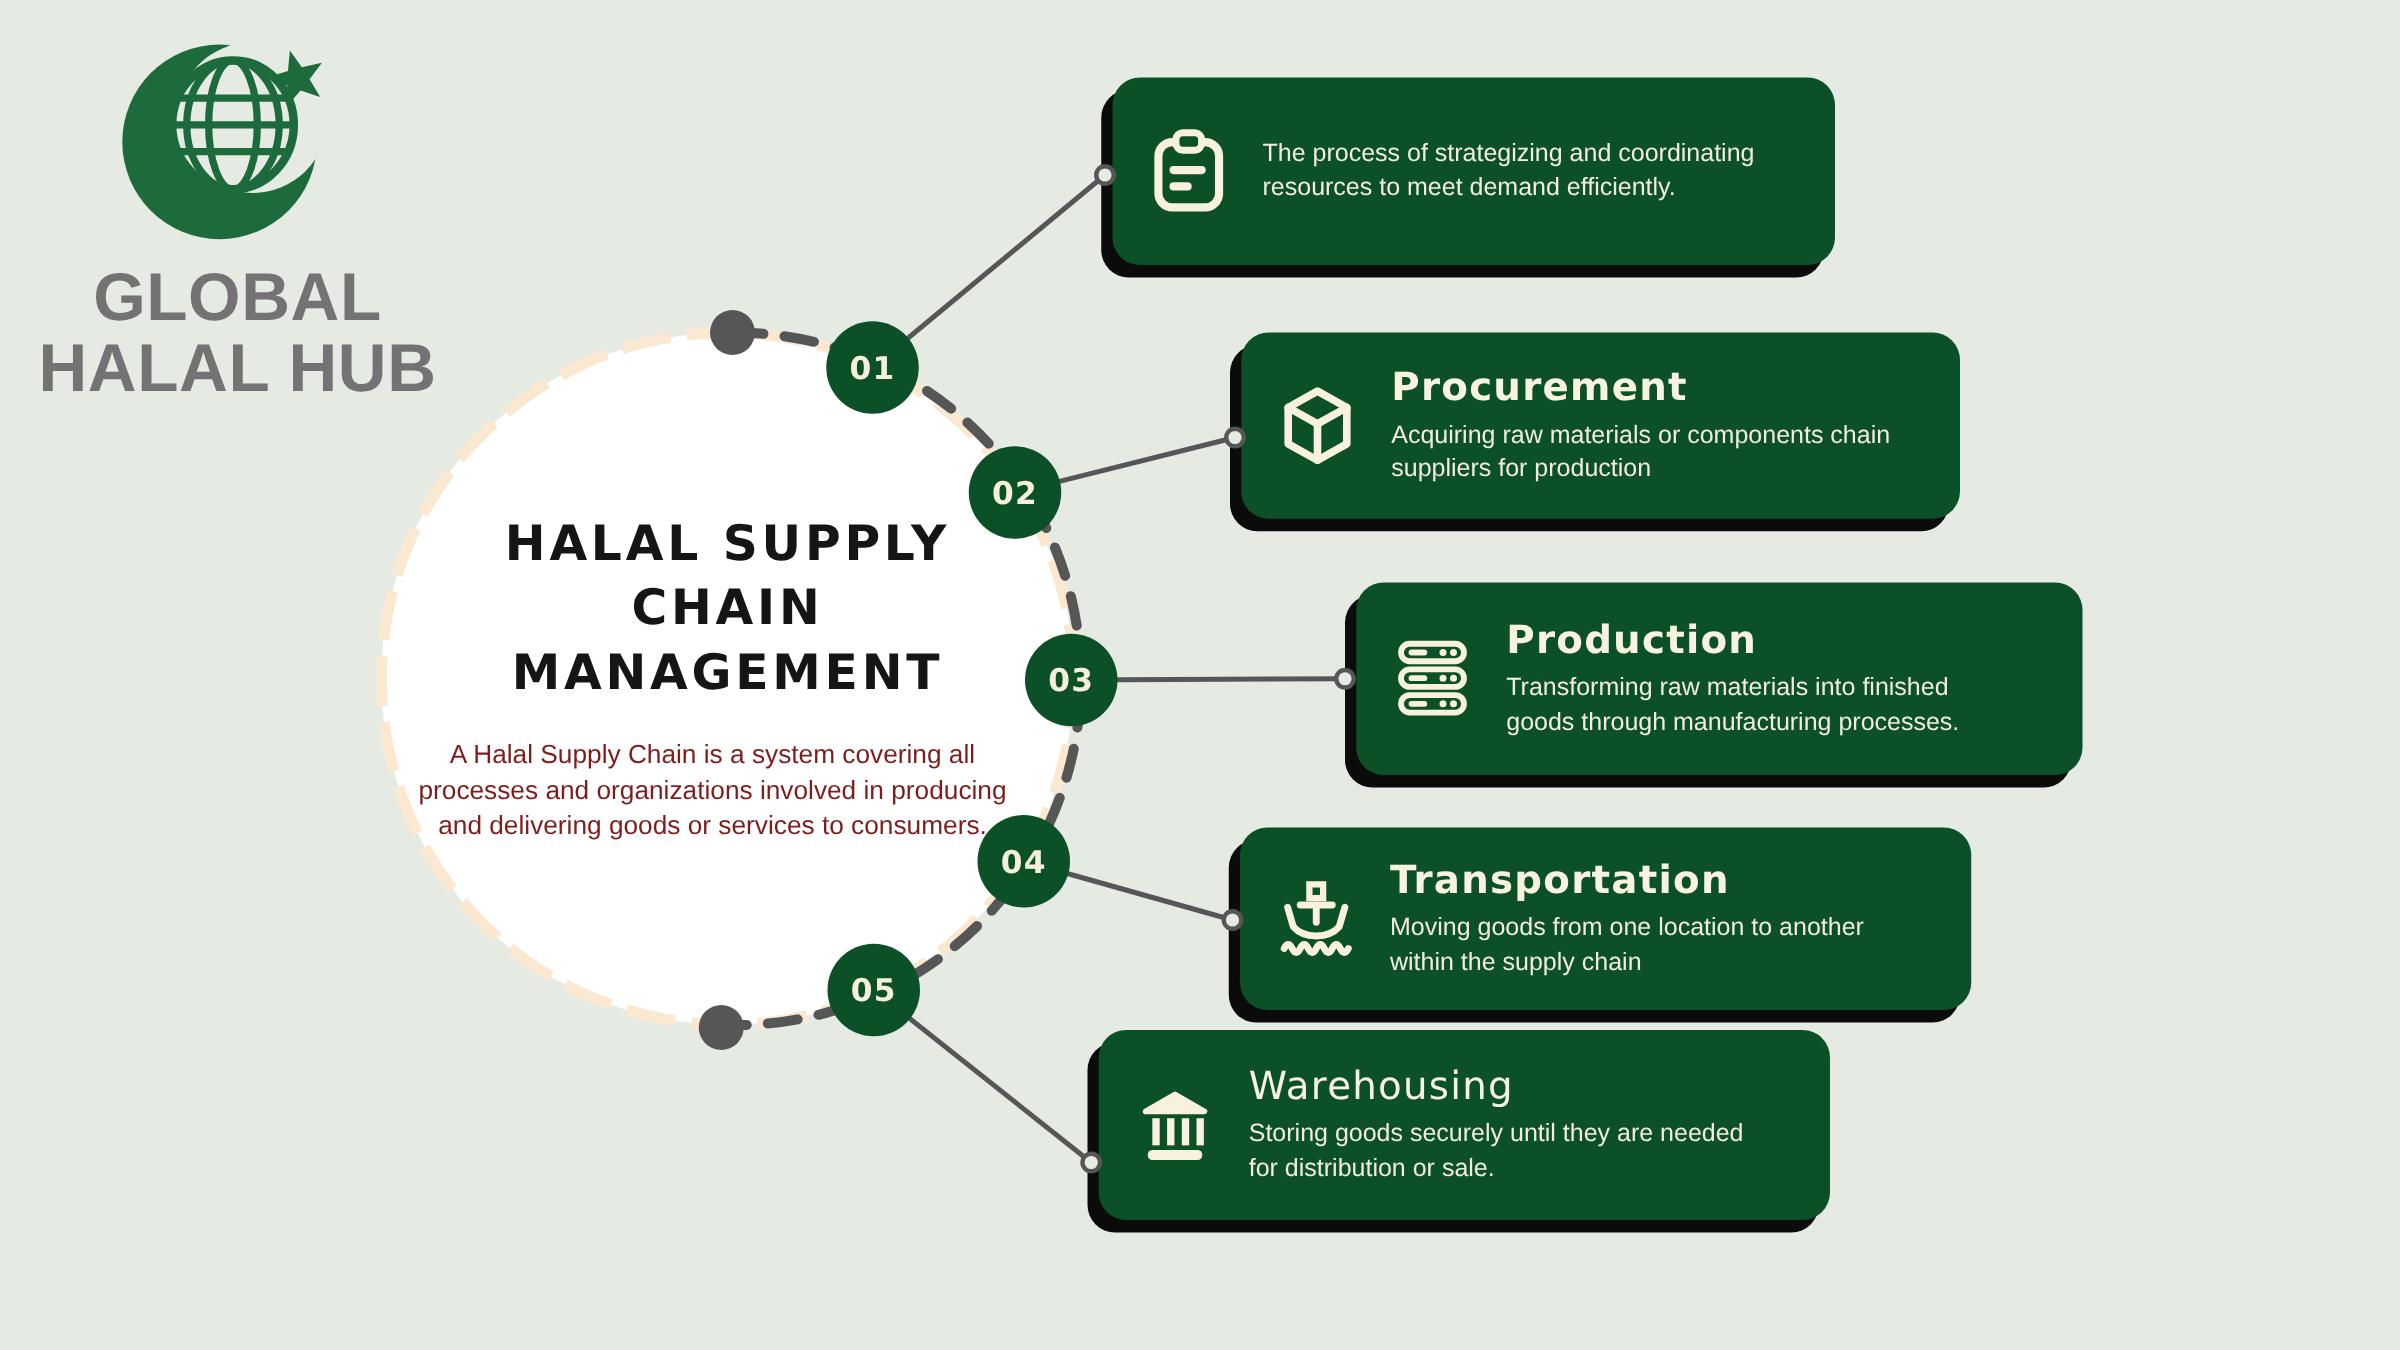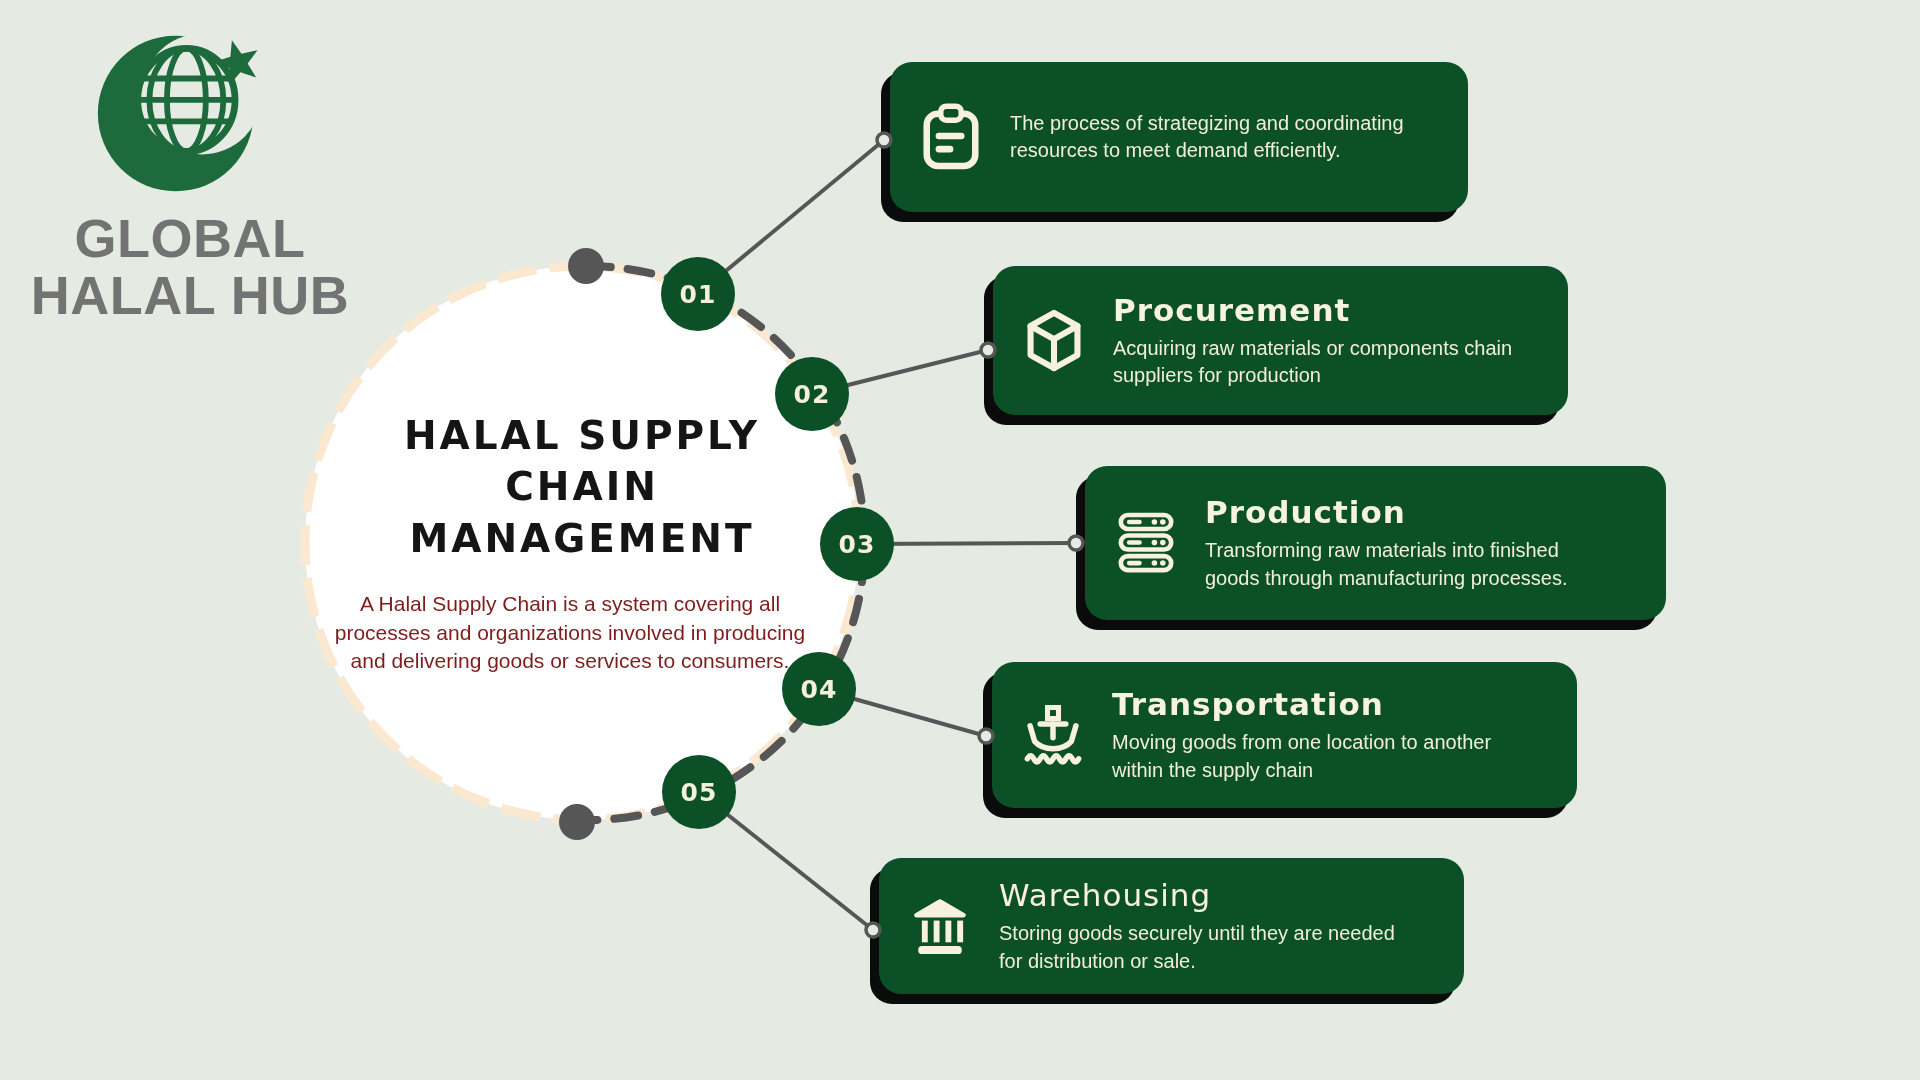--- a/index.html
+++ b/index.html
@@ -135,21 +135,21 @@
       <path d="M11,23 L16,40 Q23,48 36,48 Q49,48 56,40 L61,23" fill="none" stroke="#f7f1dd" stroke-width="6" stroke-linecap="round" stroke-linejoin="round"></path>
       <path d="M8,59 q3.5,-7 7,0 q3.5,7 7,0 q3.5,-7 7,0 q3.5,7 7,0 q3.5,-7 7,0 q3.5,7 7,0 q3.5,-7 7,0 q3.5,7 7,0" fill="none" stroke="#f7f1dd" stroke-width="6" stroke-linecap="round"></path>
     </svg>
   </div>
   <div class="card-text">
     <div class="card-title">Transportation</div>
     <div class="card-desc">Moving goods from one location to another within the supply chain</div>
   </div>
 </div>
 
-<div class="card abs" style="left:879px;top:858px;width:585px;height:136px">
+<div class="card abs" style="left:879px;top:824px;width:585px;height:152px">
   <div class="card-icon">
     <svg width="58" height="60" viewBox="0 0 64 62">
       <polygon points="6,19 32,4 58,19" fill="#f7f1dd" stroke="#f7f1dd" stroke-width="5" stroke-linejoin="round"></polygon>
       <g fill="#f7f1dd">
         <rect x="12" y="25" width="6.5" height="24"></rect>
         <rect x="25" y="25" width="6.5" height="24"></rect>
         <rect x="38" y="25" width="6.5" height="24"></rect>
         <rect x="51" y="25" width="6.5" height="24"></rect>
         <rect x="8" y="53" width="48" height="9" rx="4"></rect>
       </g>

